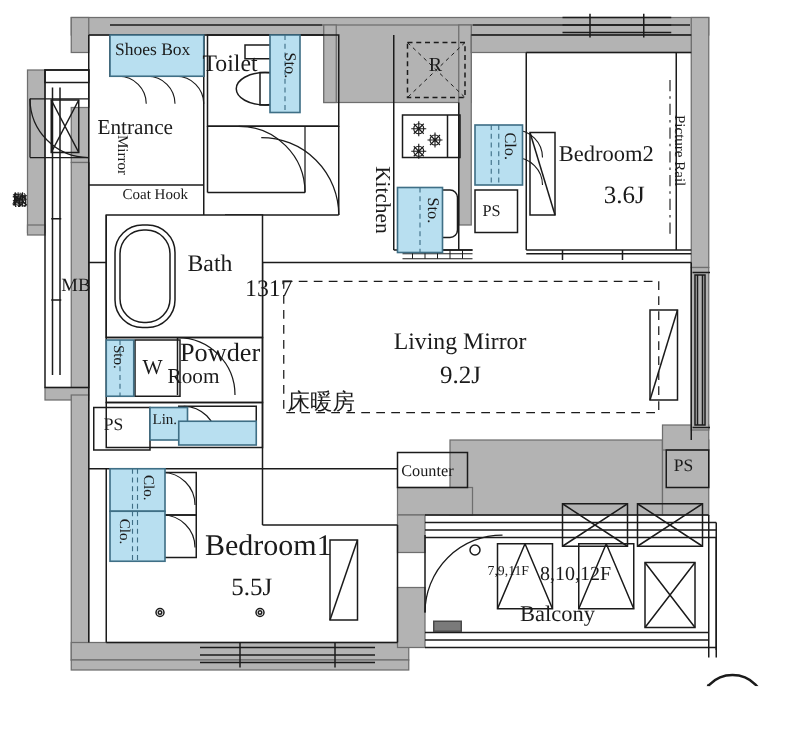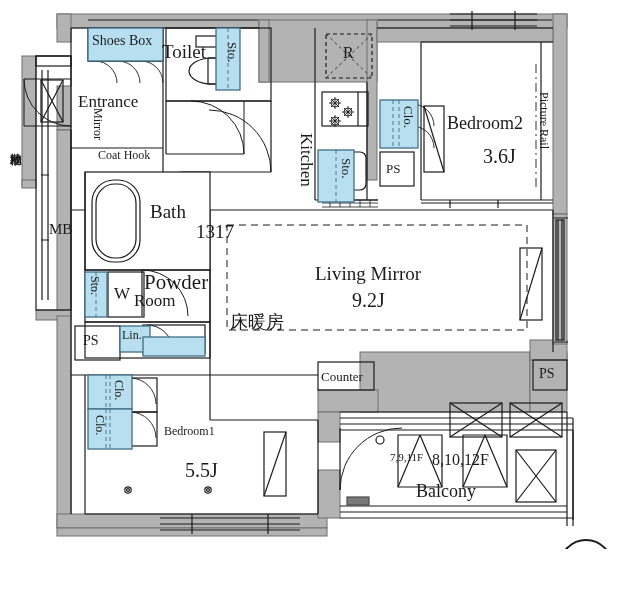--- a/index.html
+++ b/index.html
@@ -288,21 +288,21 @@
   <span class="lbl" style="left:144px;top:272px;font-size:21px;text-align:center;">Powder</span>
   <span class="lbl" style="left:134px;top:292px;font-size:17px;">Room</span>
 
   <span class="lbl" style="left:122px;top:329px;font-size:12px;">Lin.</span>
 
   <span class="lbl" style="left:83px;top:334px;font-size:14px;">PS</span>
 
   <span class="lbl vert" style="left:113px;top:380px;font-size:12px;">Clo.</span>
   <span class="lbl vert" style="left:94px;top:415px;font-size:12px;">Clo.</span>
 
-  <span class="lbl" style="left:164px;top:425px;font-size:12px;">Bedroom1</span>
+  <span class="lbl" style="left:164px;top:425px;font-size:24px;">Bedroom1</span>
   <span class="lbl" style="left:185px;top:460px;font-size:20px;">5.5J</span>
 
   <span class="lbl vert" style="left:298px;top:133px;font-size:17px;">Kitchen</span>
 
   <span class="lbl" style="left:343px;top:45px;font-size:16px;">R</span>
 
   <span class="lbl vert" style="left:340px;top:158px;font-size:13px;">Sto.</span>
 
   <span class="lbl vert" style="left:402px;top:106px;font-size:13px;">Clo.</span>
 

